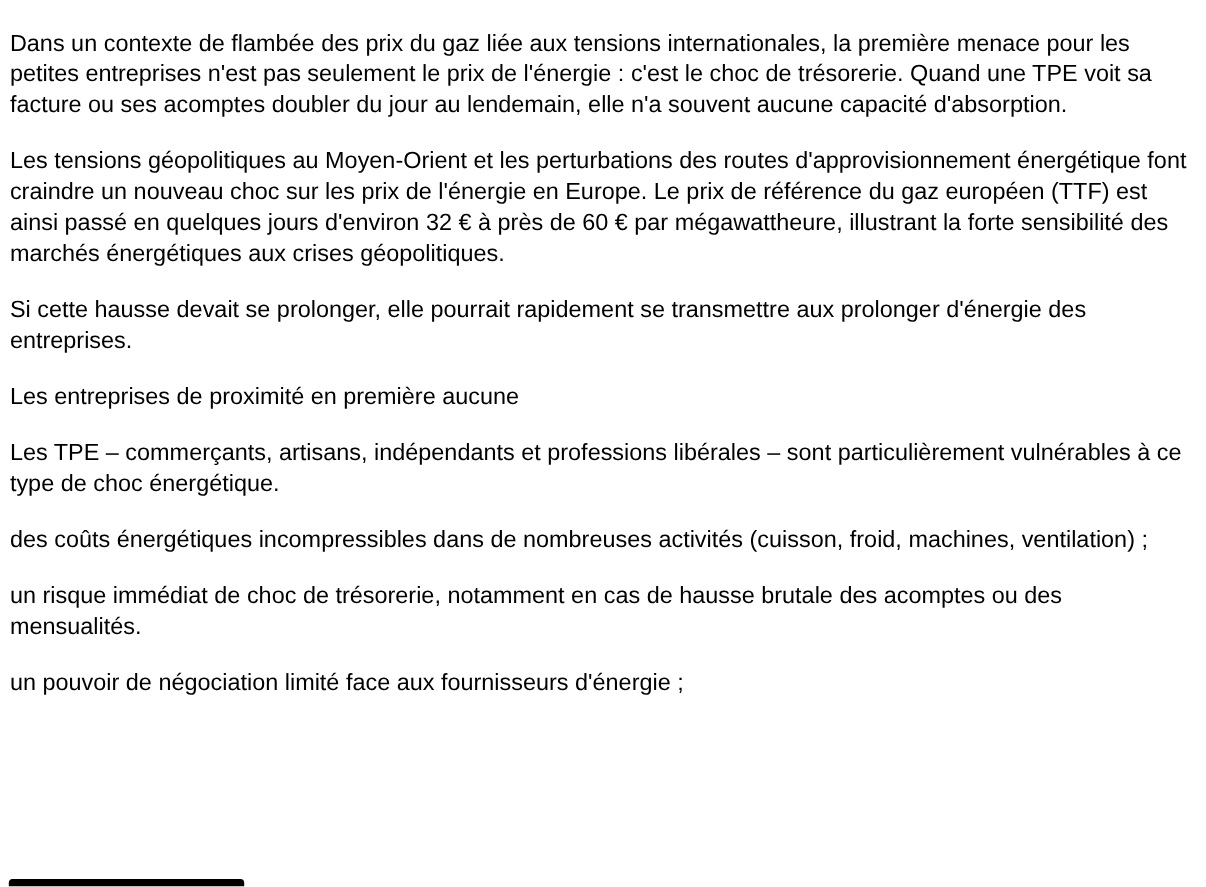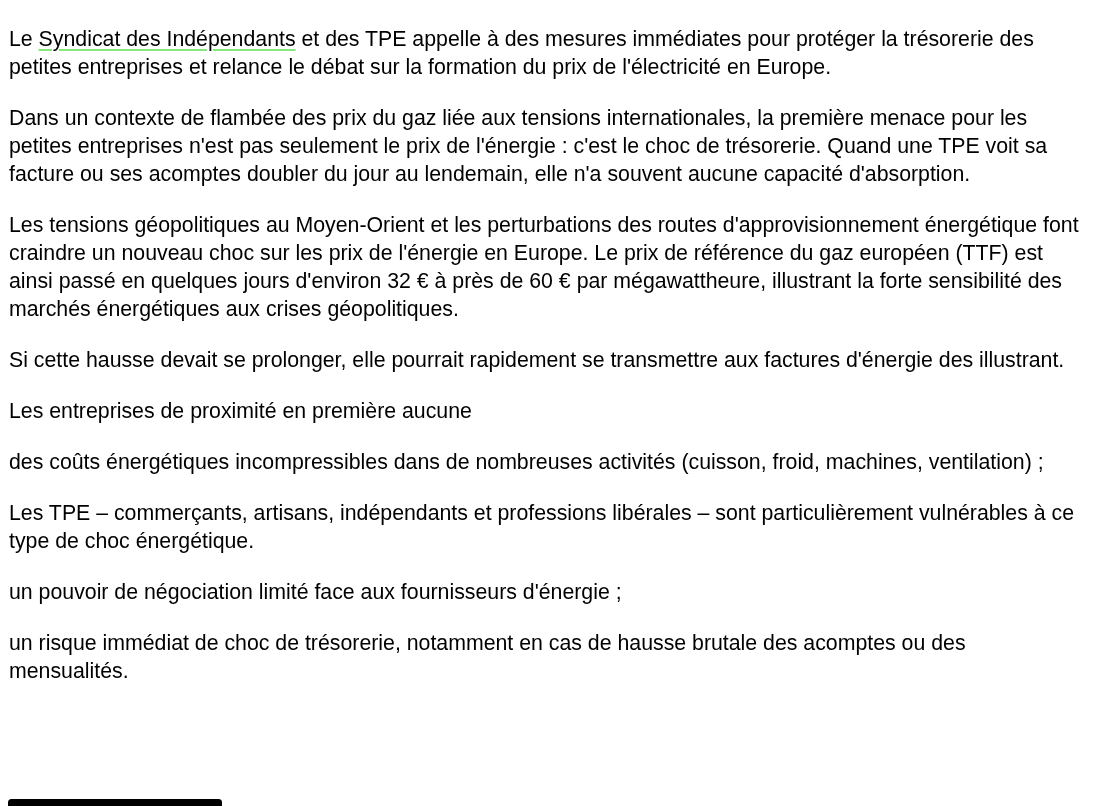--- a/index.html
+++ b/index.html
@@ -37,33 +37,32 @@
     height: 7px;
     background: #000000;
     border-radius: 3.5px 3.5px 0 0;
   }
 </style>
 </head>
 <body>
 
 <div class="article">
 
-  <p><span>Le </span><a class="green-link">Syndicat des Indépendants</a><span> et des TPE appelle à des mesures immédiates pour protéger la trésorerie des petites entreprises et relance le débat sur la formation du prix de l'électricité en Europe.</span></p>
 
   <p>Dans un contexte de flambée des prix du gaz liée aux tensions internationales, la première menace pour les petites entreprises n'est pas seulement le prix de l'énergie : c'est le choc de trésorerie. Quand une TPE voit sa facture ou ses acomptes doubler du jour au lendemain, elle n'a souvent aucune capacité d'absorption.</p>
 
   <p>Les tensions géopolitiques au Moyen-Orient et les perturbations des routes d'approvisionnement énergétique font craindre un nouveau choc sur les prix de l'énergie en Europe. Le prix de référence du gaz européen (TTF) est ainsi passé en quelques jours d'environ 32 € à près de 60 € par mégawattheure, illustrant la forte sensibilité des marchés énergétiques aux crises géopolitiques.</p>
 
-  <p>Si cette hausse devait se prolonger, elle pourrait rapidement se transmettre aux factures d'énergie des illustrant.</p>
+  <p>Si cette hausse devait se prolonger, elle pourrait rapidement se transmettre aux prolonger d'énergie des entreprises.</p>
 
   <p>Les entreprises de proximité en première aucune</p>
 
+  <p>Les TPE – commerçants, artisans, indépendants et professions libérales – sont particulièrement vulnérables à ce type de choc énergétique.</p>
+
   <p>des coûts énergétiques incompressibles dans de nombreuses activités (cuisson, froid, machines, ventilation) ;</p>
 
-  <p>Les TPE – commerçants, artisans, indépendants et professions libérales – sont particulièrement vulnérables à ce type de choc énergétique.</p>
+  <p>un risque immédiat de choc de trésorerie, notamment en cas de hausse brutale des acomptes ou des mensualités.</p>
 
   <p>un pouvoir de négociation limité face aux fournisseurs d'énergie ;</p>
-
-  <p>un risque immédiat de choc de trésorerie, notamment en cas de hausse brutale des acomptes ou des mensualités.</p>
 
 </div>
 
 <div class="bottom-bar"></div>
 
 </body></html>

